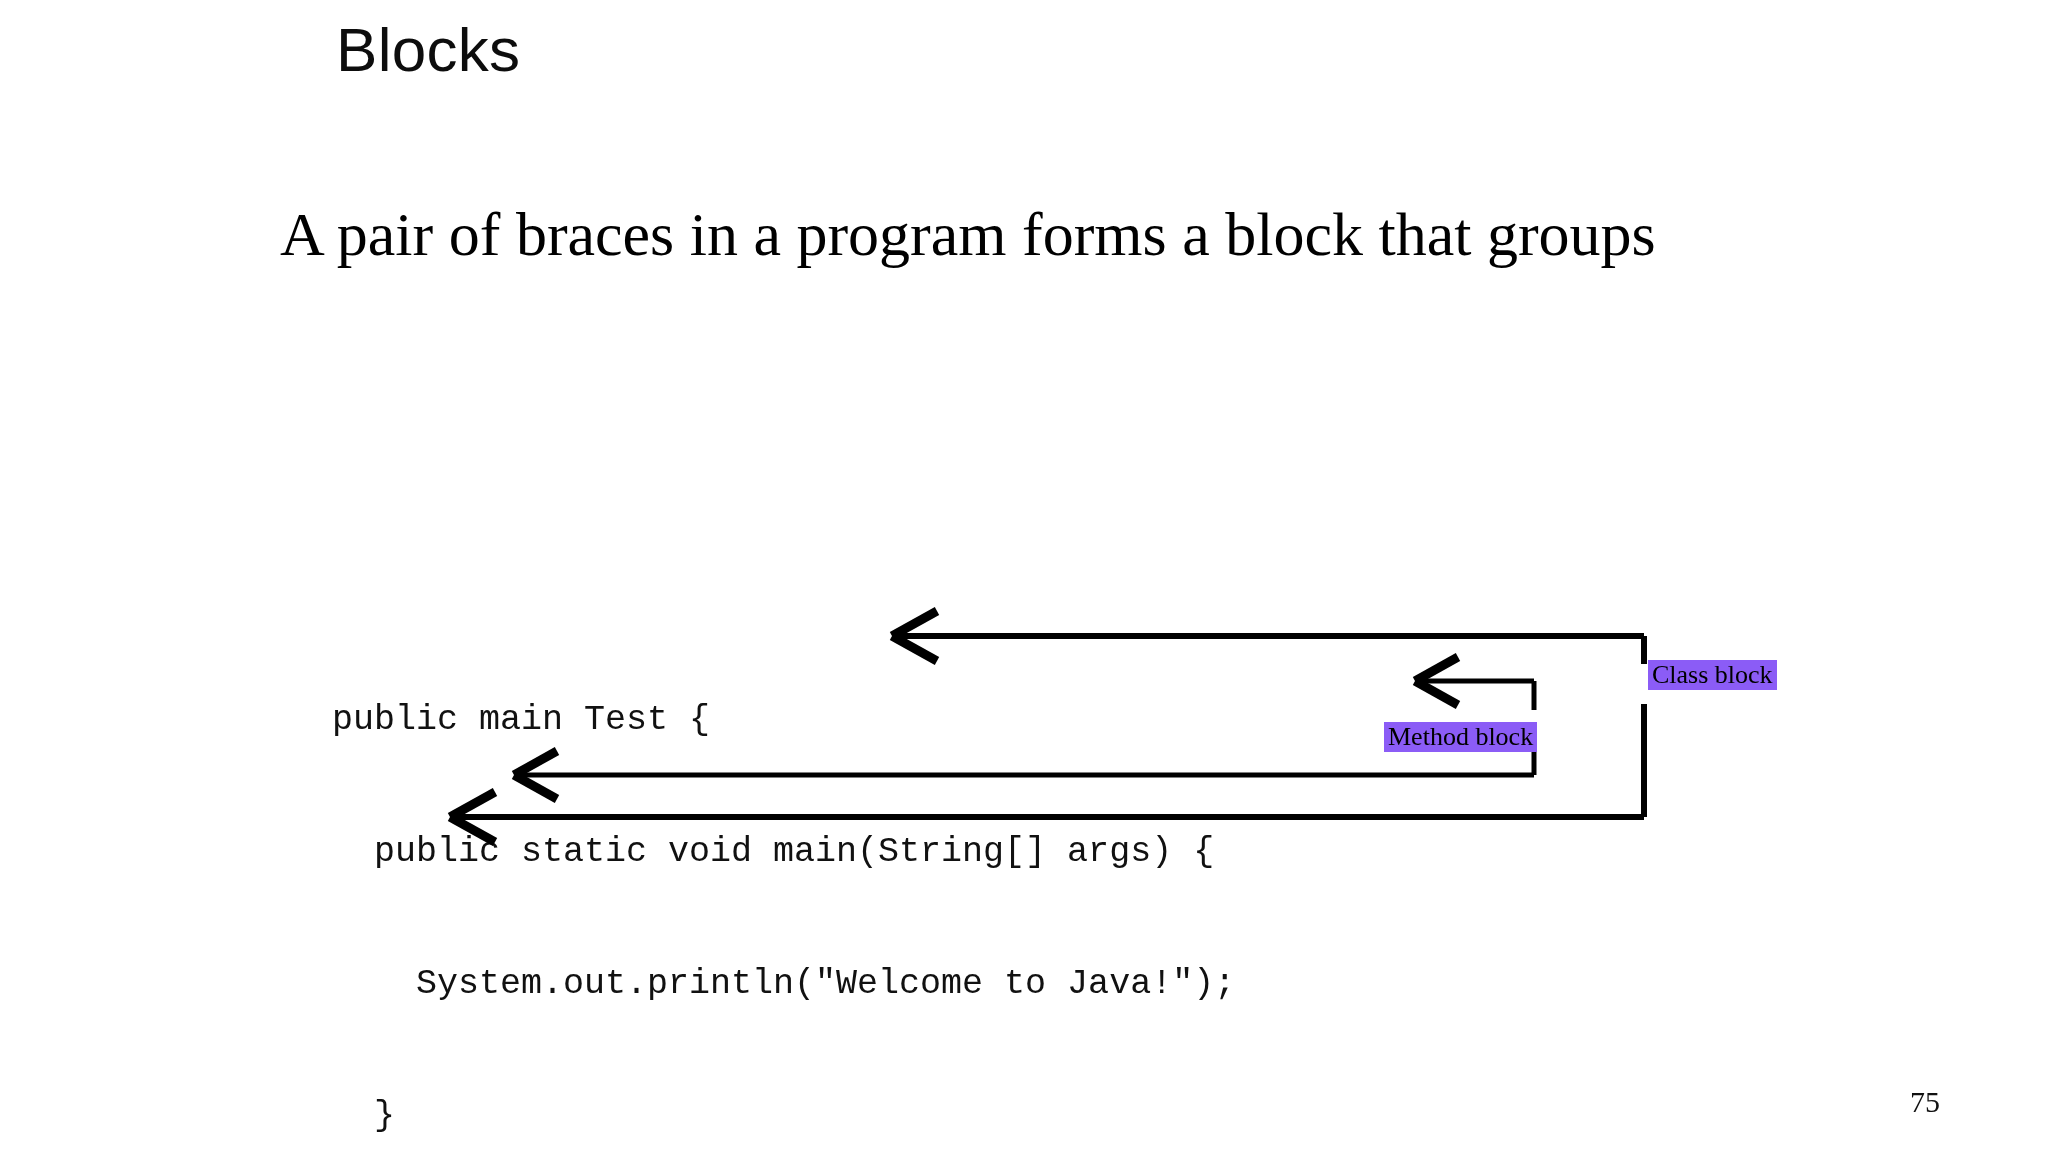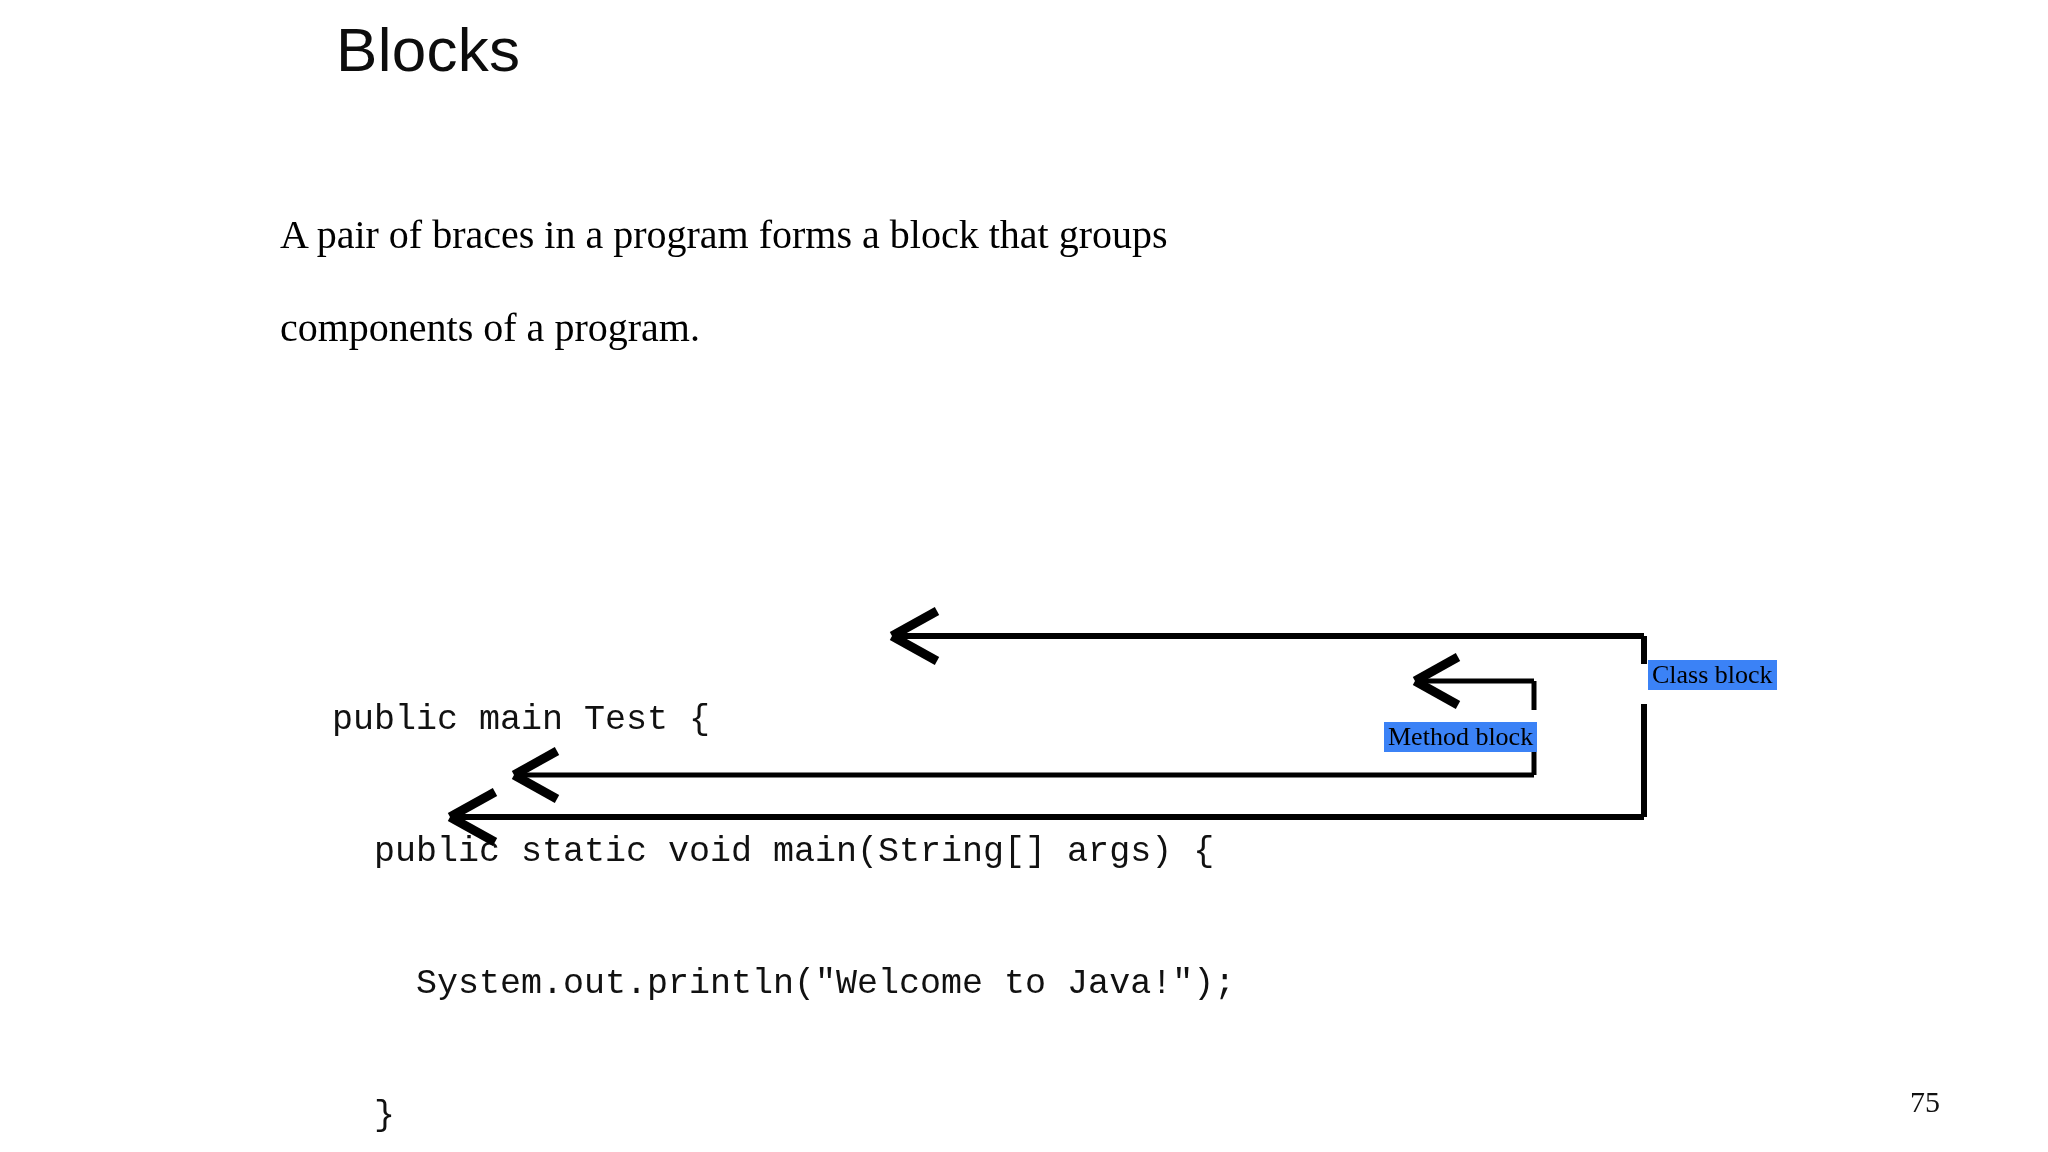--- a/index.html
+++ b/index.html
@@ -37,21 +37,21 @@
     white-space: nowrap;
   }
 
   
   .body-text {
     position: absolute;
     left: 236px;
     top: 188px;
     width: 1500px;
     font-family: "Liberation Serif", "DejaVu Serif", serif;
-    font-size: 40px;
+    font-size: 62px;
     line-height: 93px;
     color: #000000;
   }
   .body-text .line {
     display: block;
     white-space: nowrap;
   }
 
   
   .code-block {
@@ -71,21 +71,21 @@
     height: 44px;
   }
 
   
   .ann-label {
     position: absolute;
     font-family: "Liberation Serif", "DejaVu Serif", serif;
     font-size: 26px;
     color: #000000;
     white-space: nowrap;
-    background: #3b82f6;
+    background: #8b5cf6;
     padding: 0 4px;
   }
   .label-method { left: 1340px; top: 722px; }
   .label-class  { left: 1604px; top: 660px; }
 
   
   .annotation-layer {
     position: absolute;
     left: 0;
     top: 0;
@@ -106,21 +106,20 @@
 </style>
 </head>
 <body>
 
 <div class="slide">
 
   <div class="slide-title">Blocks</div>
 
   <div class="body-text">
     <span class="line">A pair of braces in a program forms a block that groups</span>
-    <span class="line">components of a program.</span>
   </div>
 
   <div class="code-block">
     <span class="code-line">public main Test {</span>
     <span class="code-line">  public static void main(String[] args) {</span>
     <span class="code-line">    System.out.println("Welcome to Java!");</span>
     <span class="code-line">  }</span>
     
   </div>
 

